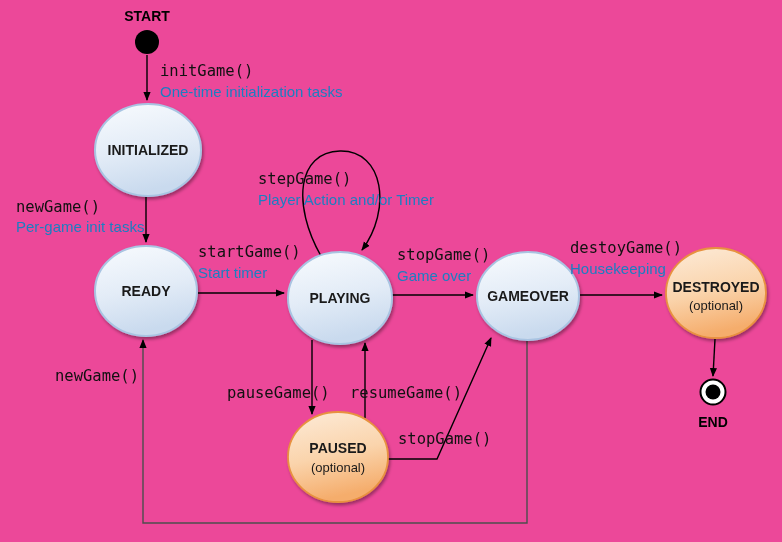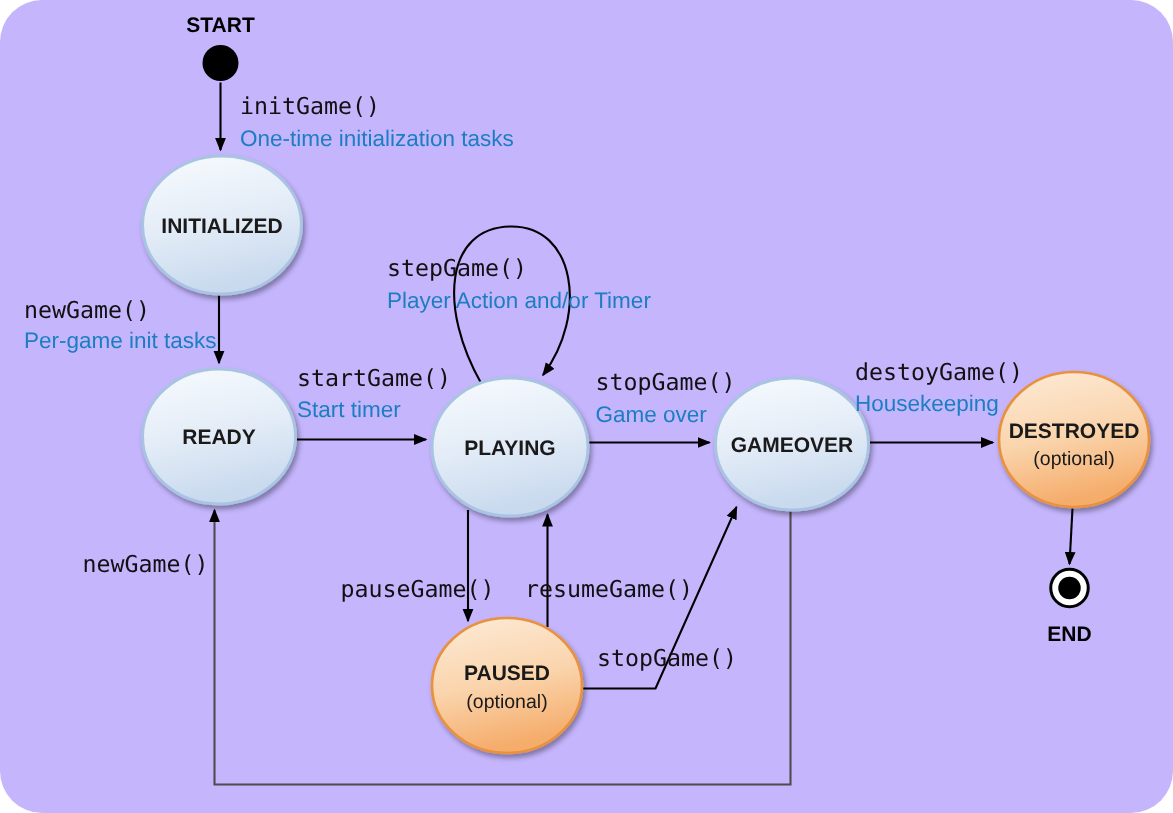--- a/index.html
+++ b/index.html
@@ -1,17 +1,17 @@
 <!DOCTYPE html>
 <html><head>
 <meta charset="utf-8">
 <style>
   html,body{margin:0;padding:0;background:#ffffff;}
-  .stage{position:relative;width:782px;height:542px;background:#c4b5fd;overflow:hidden;
-         font-family:"Liberation Sans",sans-serif;border-radius:28px;}
+  .stage{position:relative;width:782px;height:542px;background:#ec4899;overflow:hidden;
+         font-family:"Liberation Sans",sans-serif;}
   svg{display:block;}
   .edge{stroke:#000000;stroke-width:1.4;fill:none;}
   .edge-gray{stroke:#4d4d4d;stroke-width:1.4;fill:none;}
   .state-blue{fill:url(#gradBlue);stroke:#a9c4e2;stroke-width:2;filter:url(#softShadow);}
   .state-orange{fill:url(#gradOrange);stroke:#e8913f;stroke-width:1.8;filter:url(#softShadow);}
   .evt{font-family:"DejaVu Sans Mono","Liberation Mono",monospace;font-size:15.5px;fill:#111111;}
   .desc{font-family:"Liberation Sans",sans-serif;font-size:15px;fill:#1b7ec2;}
   .state-label{font-family:"Liberation Sans",sans-serif;font-size:14px;font-weight:bold;fill:#1a1a1a;}
   .state-note{font-family:"Liberation Sans",sans-serif;font-size:13px;fill:#1a1a1a;}
   .terminal-label{font-family:"Liberation Sans",sans-serif;font-size:14px;font-weight:bold;fill:#000000;}

